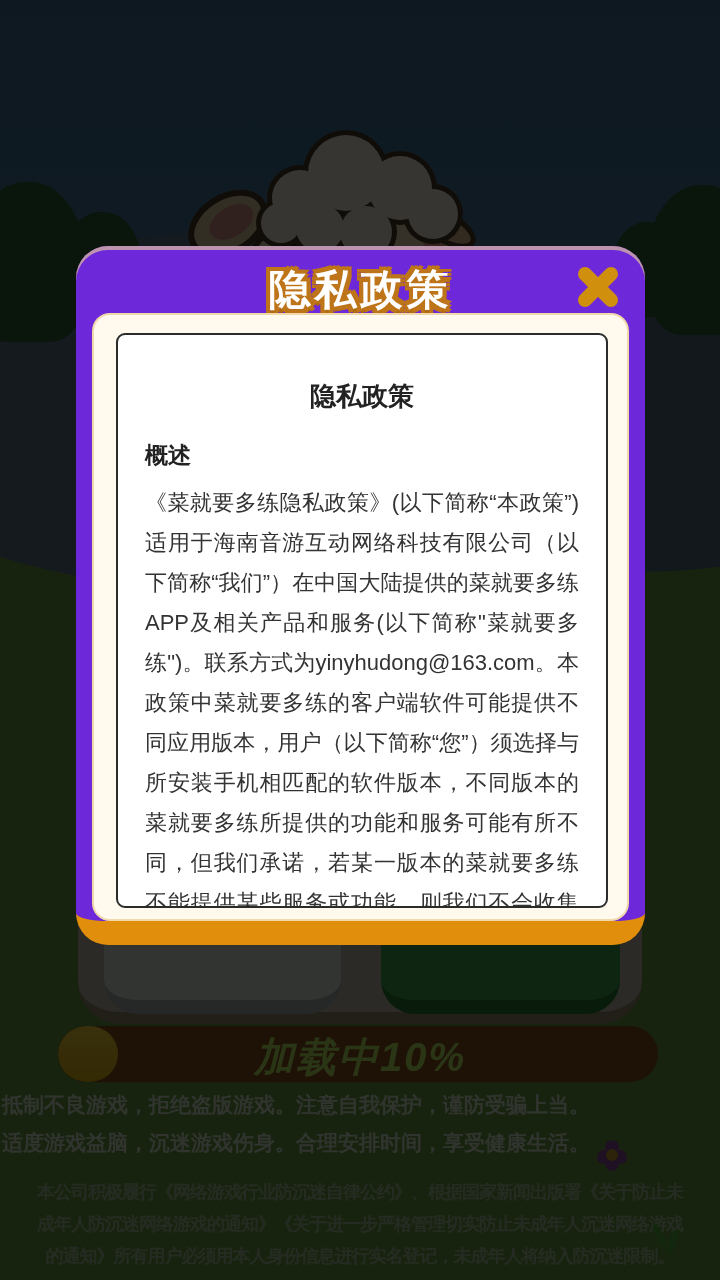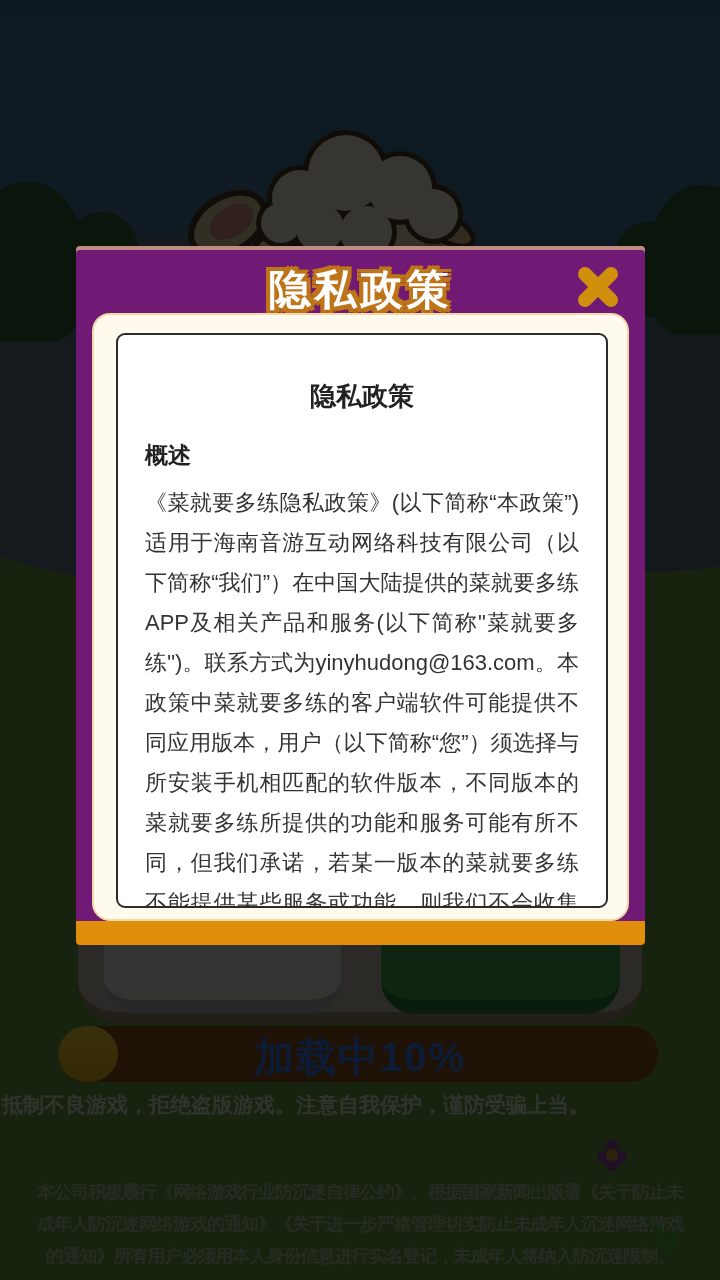--- a/index.html
+++ b/index.html
@@ -27,41 +27,41 @@
     background:#C6C1AE;border-radius:42px;border-bottom:12px solid #968C6C;}
   .back-btn{top:182px;height:118px;border-radius:34px;}
   #btn-decline{left:26px;width:237px;background:#E2EAE2;border-bottom:14px solid #A9B7AB;}
   #btn-agree{left:303px;width:239px;background:#3FAE4E;border-bottom:14px solid #2B8038;}
 
   
   #loading-bar{left:58px;top:1026px;width:600px;height:56px;border-radius:28px;
     background:#8A4E1E;overflow:hidden;}
   #loading-fill{left:0;top:0;height:56px;border-radius:28px;
     background:linear-gradient(#FFDD3A,#E9BA10);}
-  #loading-text{left:0;top:1030px;width:720px;text-align:center;color:#3b82f6;
-    font-size:40px;font-weight:bold;letter-spacing:2px;}
+  #loading-text{left:0;top:1030px;width:720px;text-align:center;color:#bef264;
+    font-size:40px;font-weight:bold;letter-spacing:2px;font-style:italic;}
 
   
   #health-notice{left:0;top:1086px;width:592px;text-align:center;color:#D9E8D0;
     font-size:21px;font-weight:bold;line-height:38px;}
   #anti-addiction{left:30px;top:1176px;width:660px;text-align:center;color:#A8C49A;
     font-size:18px;font-weight:bold;line-height:32px;letter-spacing:-1px;}
 
   .flower{left:597px;top:1140px;width:30px;height:30px;}
   .petal{position:absolute;width:14px;height:14px;border-radius:50%;background:#8E4F9E;}
   .flower .c{position:absolute;left:9px;top:9px;width:12px;height:12px;border-radius:50%;background:#C8A030;}
   .sprig{left:652px;top:1222px;width:30px;height:34px;}
   .blade{position:absolute;width:7px;height:24px;border-radius:4px;background:#58B040;}
 
   
   #overlay{left:0;top:0;width:720px;height:1280px;background:rgba(0,0,0,0.78);}
 
   
-  #dialog{left:76px;top:246px;width:569px;height:675px;background:#701a75;
-    border-radius:4px;border-bottom:24px solid #E08E0C;
+  #dialog{left:76px;top:246px;width:569px;height:675px;background:#6d28d9;
+    border-radius:32px;border-bottom:24px solid #E08E0C;
     box-shadow:inset 0 4px 0 rgba(255,236,140,0.55);}
   #dialog-title{left:0;top:16px;width:569px;text-align:center;color:#FFFFFF;
     font-size:42px;font-weight:bold;letter-spacing:4px;
     text-shadow:-4px -4px 0 #BE7418,4px -4px 0 #BE7418,-4px 4px 0 #BE7418,
       4px 4px 0 #BE7418,-4px 0 0 #BE7418,4px 0 0 #BE7418,0 -4px 0 #BE7418,
       0 5px 0 #B06A10;}
   #close-btn{right:18px;top:12px;width:58px;height:58px;cursor:pointer;background:none;border:none;padding:0;}
   #inner-panel{left:16px;top:67px;width:537px;height:608px;background:#FFF9EE;
     border-radius:18px;border:2px solid rgba(222,180,92,0.45);box-sizing:border-box;}
   #policy-box{left:22px;top:18px;width:492px;height:575px;background:#FFFFFF;
@@ -126,20 +126,21 @@
     <div id="btn-agree" class="abs back-btn"></div>
   </div>
 
   <div id="loading-bar" class="abs">
     <div id="loading-fill" class="abs" style="width: 10%;"></div>
   </div>
   <div id="loading-text" class="abs">加载中10%</div>
 
   <div id="health-notice" class="abs">
     <div>抵制不良游戏，拒绝盗版游戏。注意自我保护，谨防受骗上当。</div>
+    <div>适度游戏益脑，沉迷游戏伤身。合理安排时间，享受健康生活。</div>
   </div>
 
   <div id="anti-addiction" class="abs">本公司积极履行《网络游戏行业防沉迷自律公约》、根据国家新闻出版署《关于防止未成年人防沉迷网络游戏的通知》《关于进一步严格管理切实防止未成年人沉迷网络游戏的通知》所有用户必须用本人身份信息进行实名登记，未成年人将纳入防沉迷限制。</div>
 
   <div class="abs flower">
     <span class="petal" style="left:8px;top:0"></span>
     <span class="petal" style="left:0;top:10px"></span>
     <span class="petal" style="left:16px;top:10px"></span>
     <span class="petal" style="left:8px;top:17px"></span>
     <span class="c"></span>

